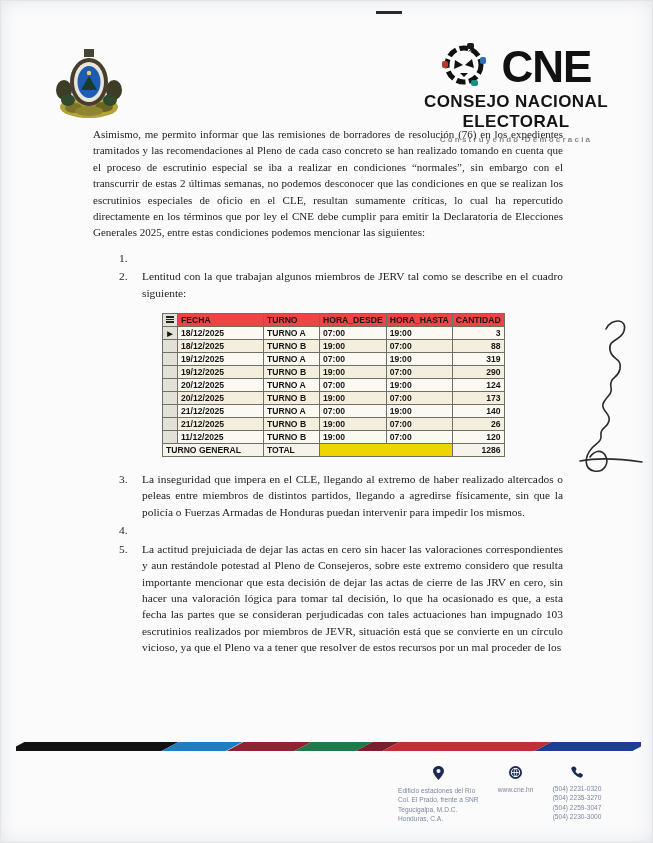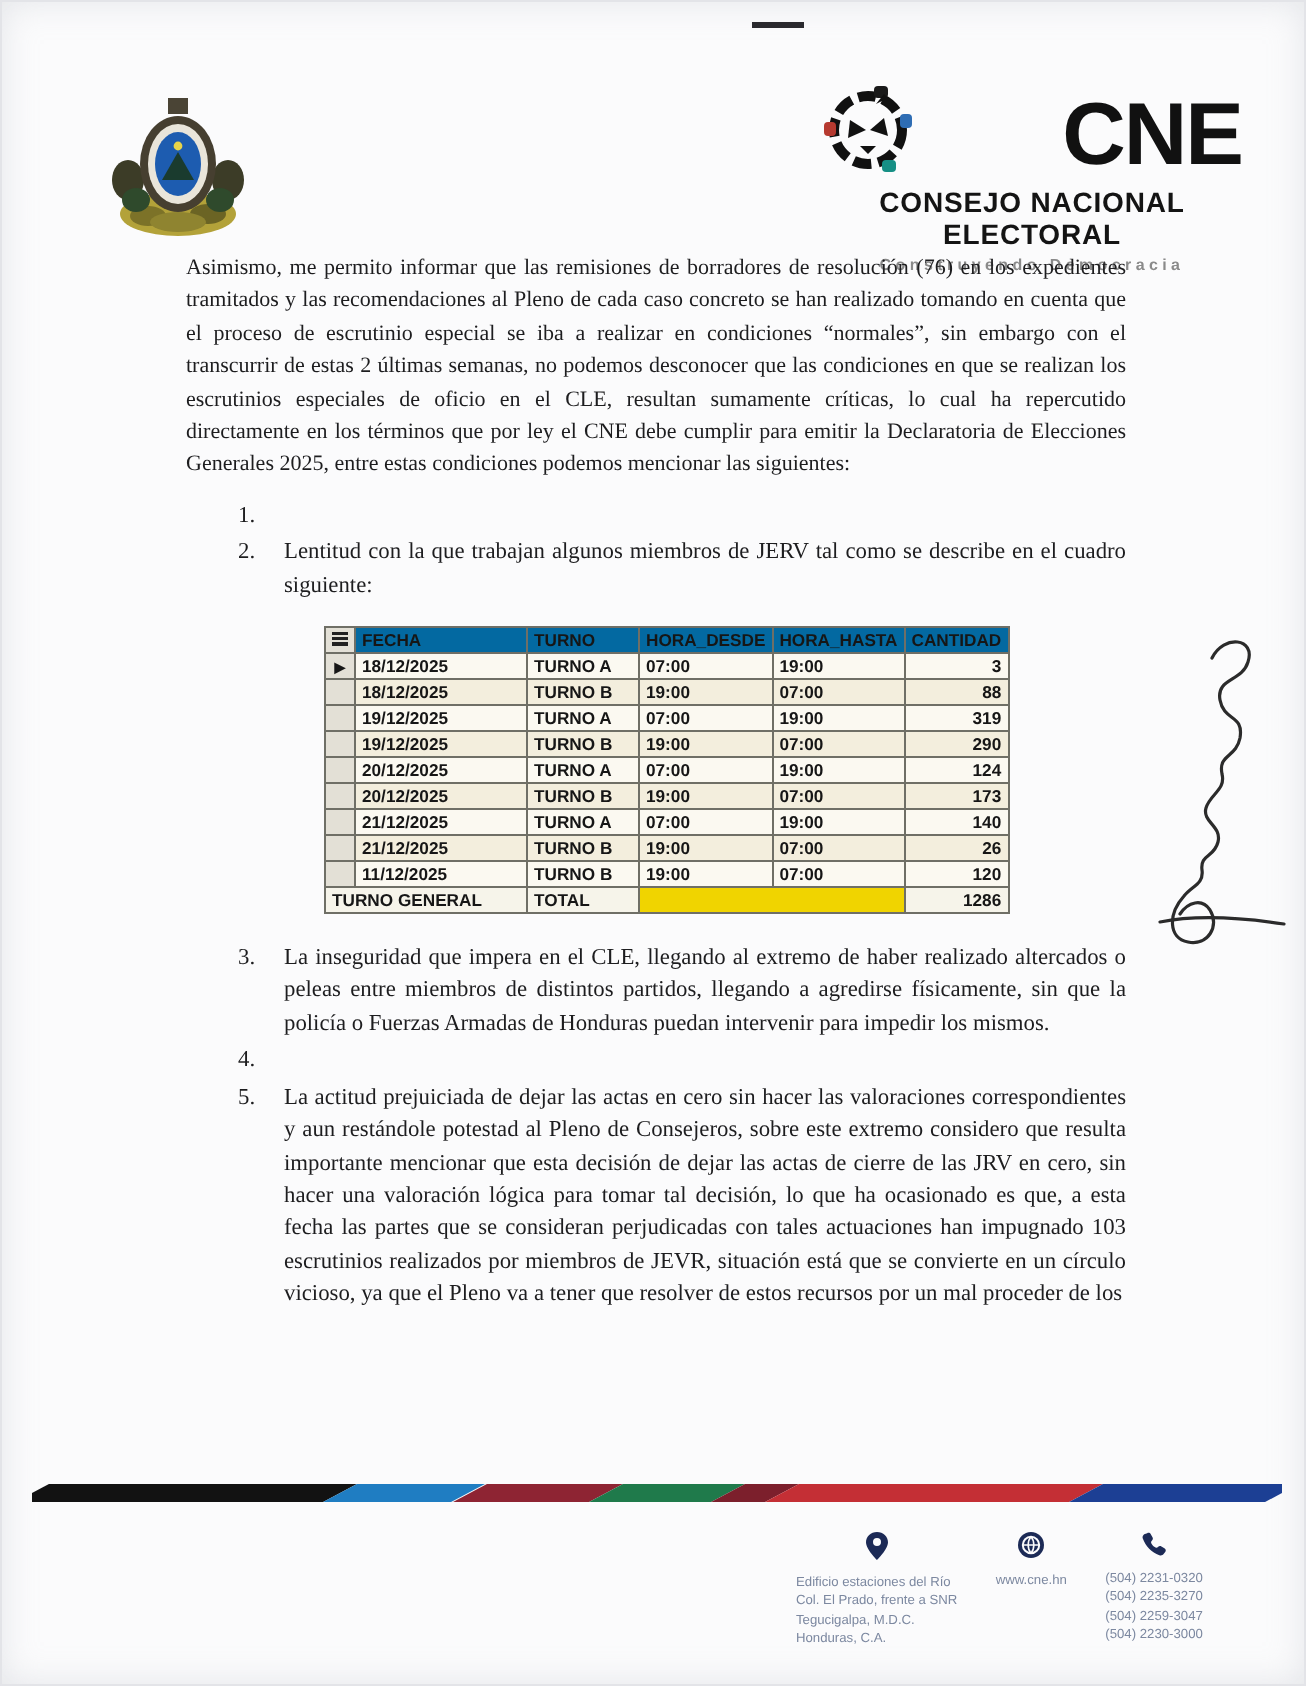--- a/index.html
+++ b/index.html
@@ -10,39 +10,39 @@
     box-shadow: inset 0 0 0 1px #e3e4e8, inset 0 0 18px rgba(180,185,195,.35);
     font-family:"Liberation Serif", serif; color:#1d1d1f;
   }
   .scan-dash { position:absolute; left:376px; top:11px; width:26px; height:3px; background:#2a2a2e; }
 
   
   .hdr { position:absolute; top:42px; left:0; width:100%; height:84px; }
   .coat { position:absolute; left:52px; top:4px; }
   .cne { position:absolute; right:32px; top:0; width:210px; text-align:center;
          font-family:"Liberation Sans", sans-serif; }
-  .cne-top { display:flex; align-items:center; justify-content:space-between; gap:15px; }
+  .cne-top { display:flex; align-items:center; justify-content:center; gap:15px; }
   .cne-word { font-size:44px; font-weight:900; letter-spacing:-1px; color:#111; line-height:46px; }
-  .cne-name { font-size:14px; font-weight:900; letter-spacing:.4px; color:#141414; margin-top:0px; }
+  .cne-name { font-size:17px; font-weight:900; letter-spacing:.4px; color:#141414; margin-top:0px; }
   .cne-tag  { font-size:8px; font-weight:700; letter-spacing:2.2px; color:#8a8a8a; margin-top:3px; }
 
   
   .content { position:absolute; left:93px; top:126px; width:470px; }
   .intro { font-size:11px; line-height:16.4px; text-align:justify; }
   .nlist { margin-top:9px; }
   .nitem { display:flex; font-size:11.4px; line-height:16.4px; margin-top:2px; }
   .nitem .num { width:23px; min-width:23px; padding-left:26px; box-sizing:content-box; }
   .nitem .txt { flex:1; text-align:justify; }
 
   
   .tablewrap { margin:12px 0 14px 69px; }
   table.grid { border-collapse:collapse; font-family:"Liberation Sans", sans-serif;
                font-size:8.6px; font-weight:700; color:#161616; }
   table.grid td, table.grid th { border:1px solid #6f6f66; padding:1px 3px; height:13px; }
-  table.grid th { background:#0369a1; text-align:left; }
+  table.grid th { background:#ef4444; text-align:left; }
   table.grid td { background:#fbf9f1; }
   table.grid tr:nth-child(odd) td { background:#f3eedd; }
   td.sel, th.sel { width:12px; padding:1px 1px; background:#e3e0d6 !important; text-align:center; }
   col.c-fecha{width:86px;} col.c-turno{width:56px;} col.c-desde{width:64px;}
   col.c-hasta{width:61px;} col.c-cant{width:46px;}
   td.r { text-align:right; }
   tr.totalrow td { background:#f6f4ea !important; }
   tr.totalrow td.yellow { background:#f0d400 !important; }
   .selall { display:inline-block; width:8px; height:7px;
             background:linear-gradient(#222 0 1.6px, transparent 1.6px 2.6px, #222 2.6px 4.2px, transparent 4.2px 5.2px, #222 5.2px 7px); }

